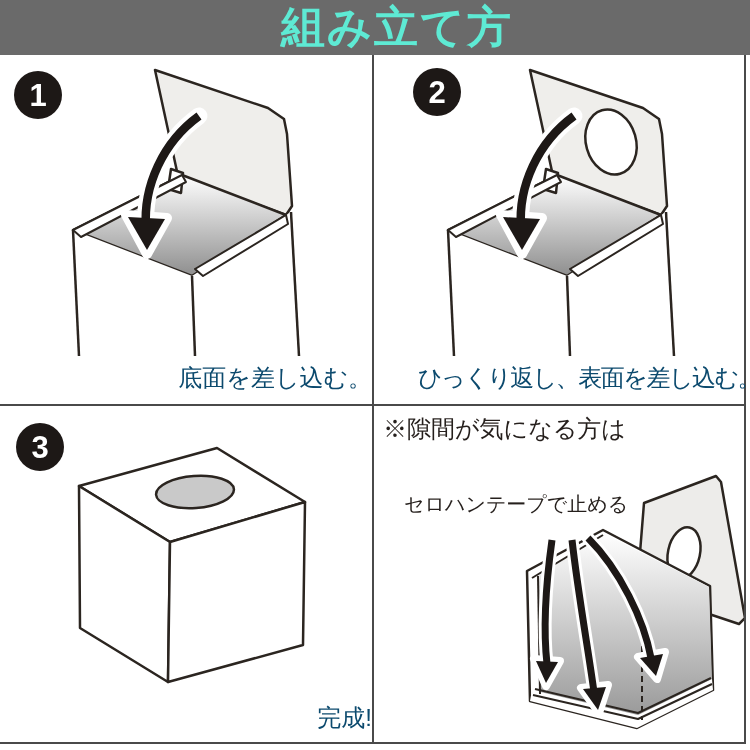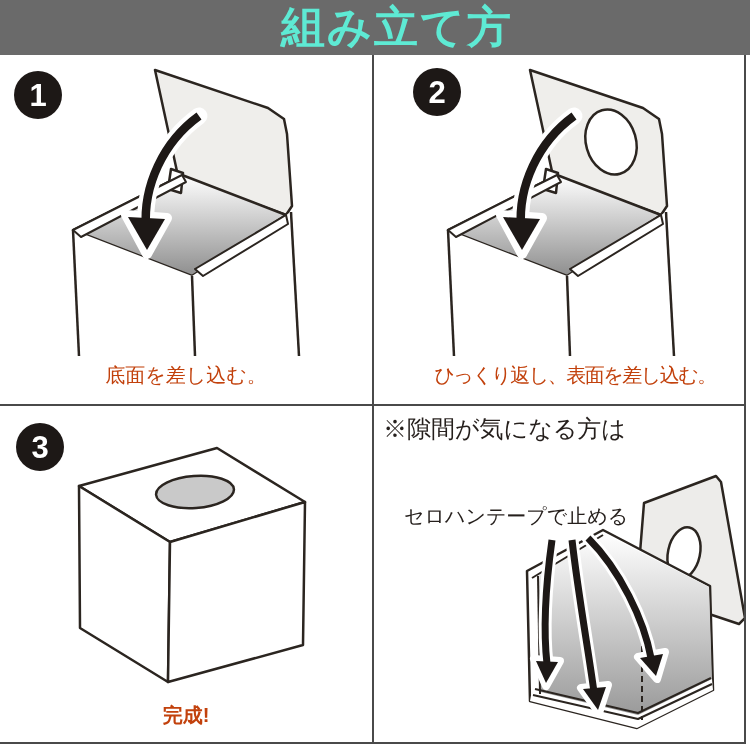--- a/index.html
+++ b/index.html
@@ -19,28 +19,28 @@
   .rule-bottom{left:0;top:742px;width:746px;height:2px;}
   .badge{
     position:absolute;width:48px;height:48px;border-radius:50%;background:#1d1816;
     display:flex;align-items:center;justify-content:center;
   }
   .badge span{color:#ffffff;font-size:31px;font-weight:bold;line-height:1;}
   .badge1{left:14px;top:71px;}
   .badge2{left:413px;top:68px;}
   .badge3{left:16px;top:423px;}
   .caption{
-    position:absolute;font-size:20px;color:#c2410c;text-align:center;white-space:nowrap;
+    position:absolute;font-size:24px;color:#0c4a6e;text-align:right;white-space:nowrap;
   }
   .caption1{left:0;width:372px;top:362px;}
   .caption2{left:390px;width:370px;top:362px;letter-spacing:-1.5px;}
-  .caption3{left:0;width:372px;top:702px;font-weight:bold;}
+  .caption3{left:0;width:372px;top:702px;}
   .note{position:absolute;left:383px;top:414px;font-size:24px;line-height:33px;color:#251f1c;font-family:Liberation Mono, monospace;}
   .note .indent{padding-left:32px;display:block;}
-  .tape-label{position:absolute;left:404px;top:503px;font-size:20px;color:#251f1c;white-space:nowrap;}
+  .tape-label{position:absolute;left:404px;top:491px;font-size:20px;color:#251f1c;white-space:nowrap;}
   svg{position:absolute;display:block;}
   .svg1{left:55px;top:58px;}
   .svg2{left:430px;top:58px;}
   .svg3{left:25px;top:428px;}
   .svg4{left:488px;top:468px;}
 </style>
 </head>
 <body>
 
 <div id="stage">

